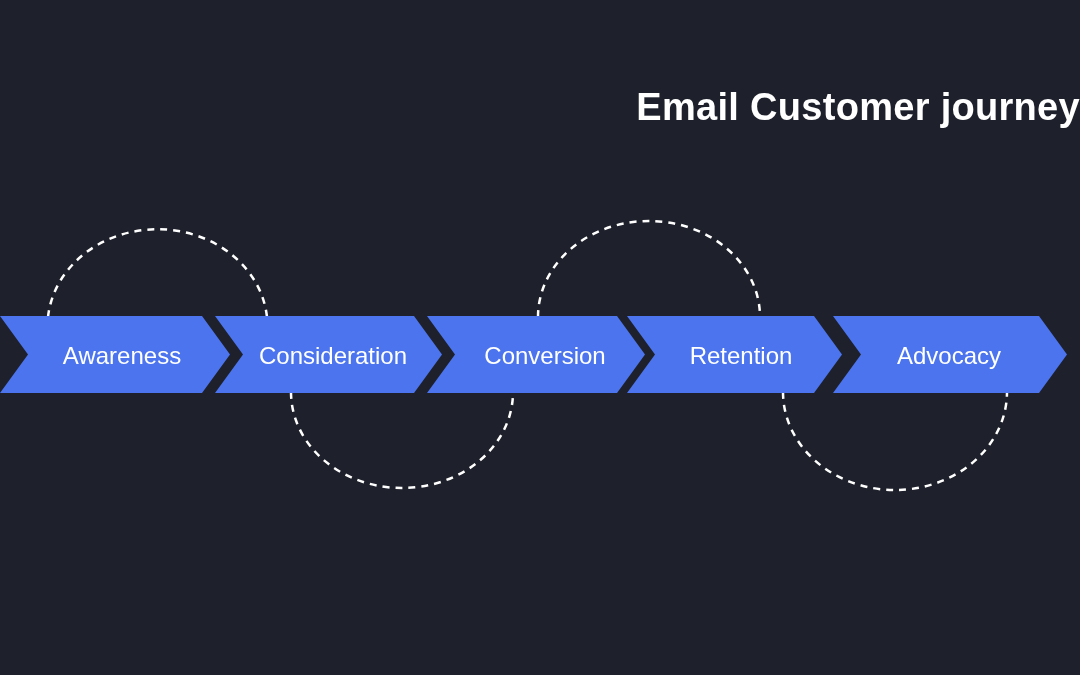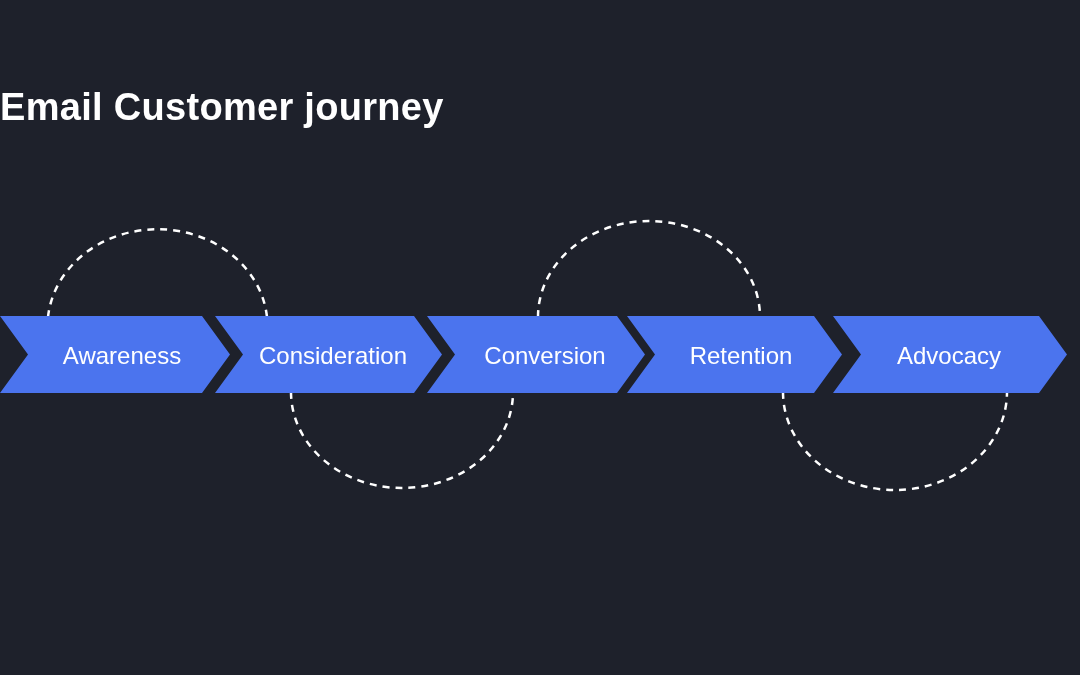--- a/index.html
+++ b/index.html
@@ -17,21 +17,21 @@
     background: var(--color-background);
     overflow: hidden;
     font-family: "Liberation Sans", sans-serif;
   }
   .title {
     position: absolute;
     top: 88px;
     left: 0;
     width: 100%;
     margin: 0;
-    text-align: left;
+    text-align: right;
     color: var(--color-text);
     font-size: 38px;
     font-weight: bold;
     letter-spacing: 0.3px;
     line-height: 38px;
   }
   .diagram-svg {
     position: absolute;
     left: 0;
     top: 0;

